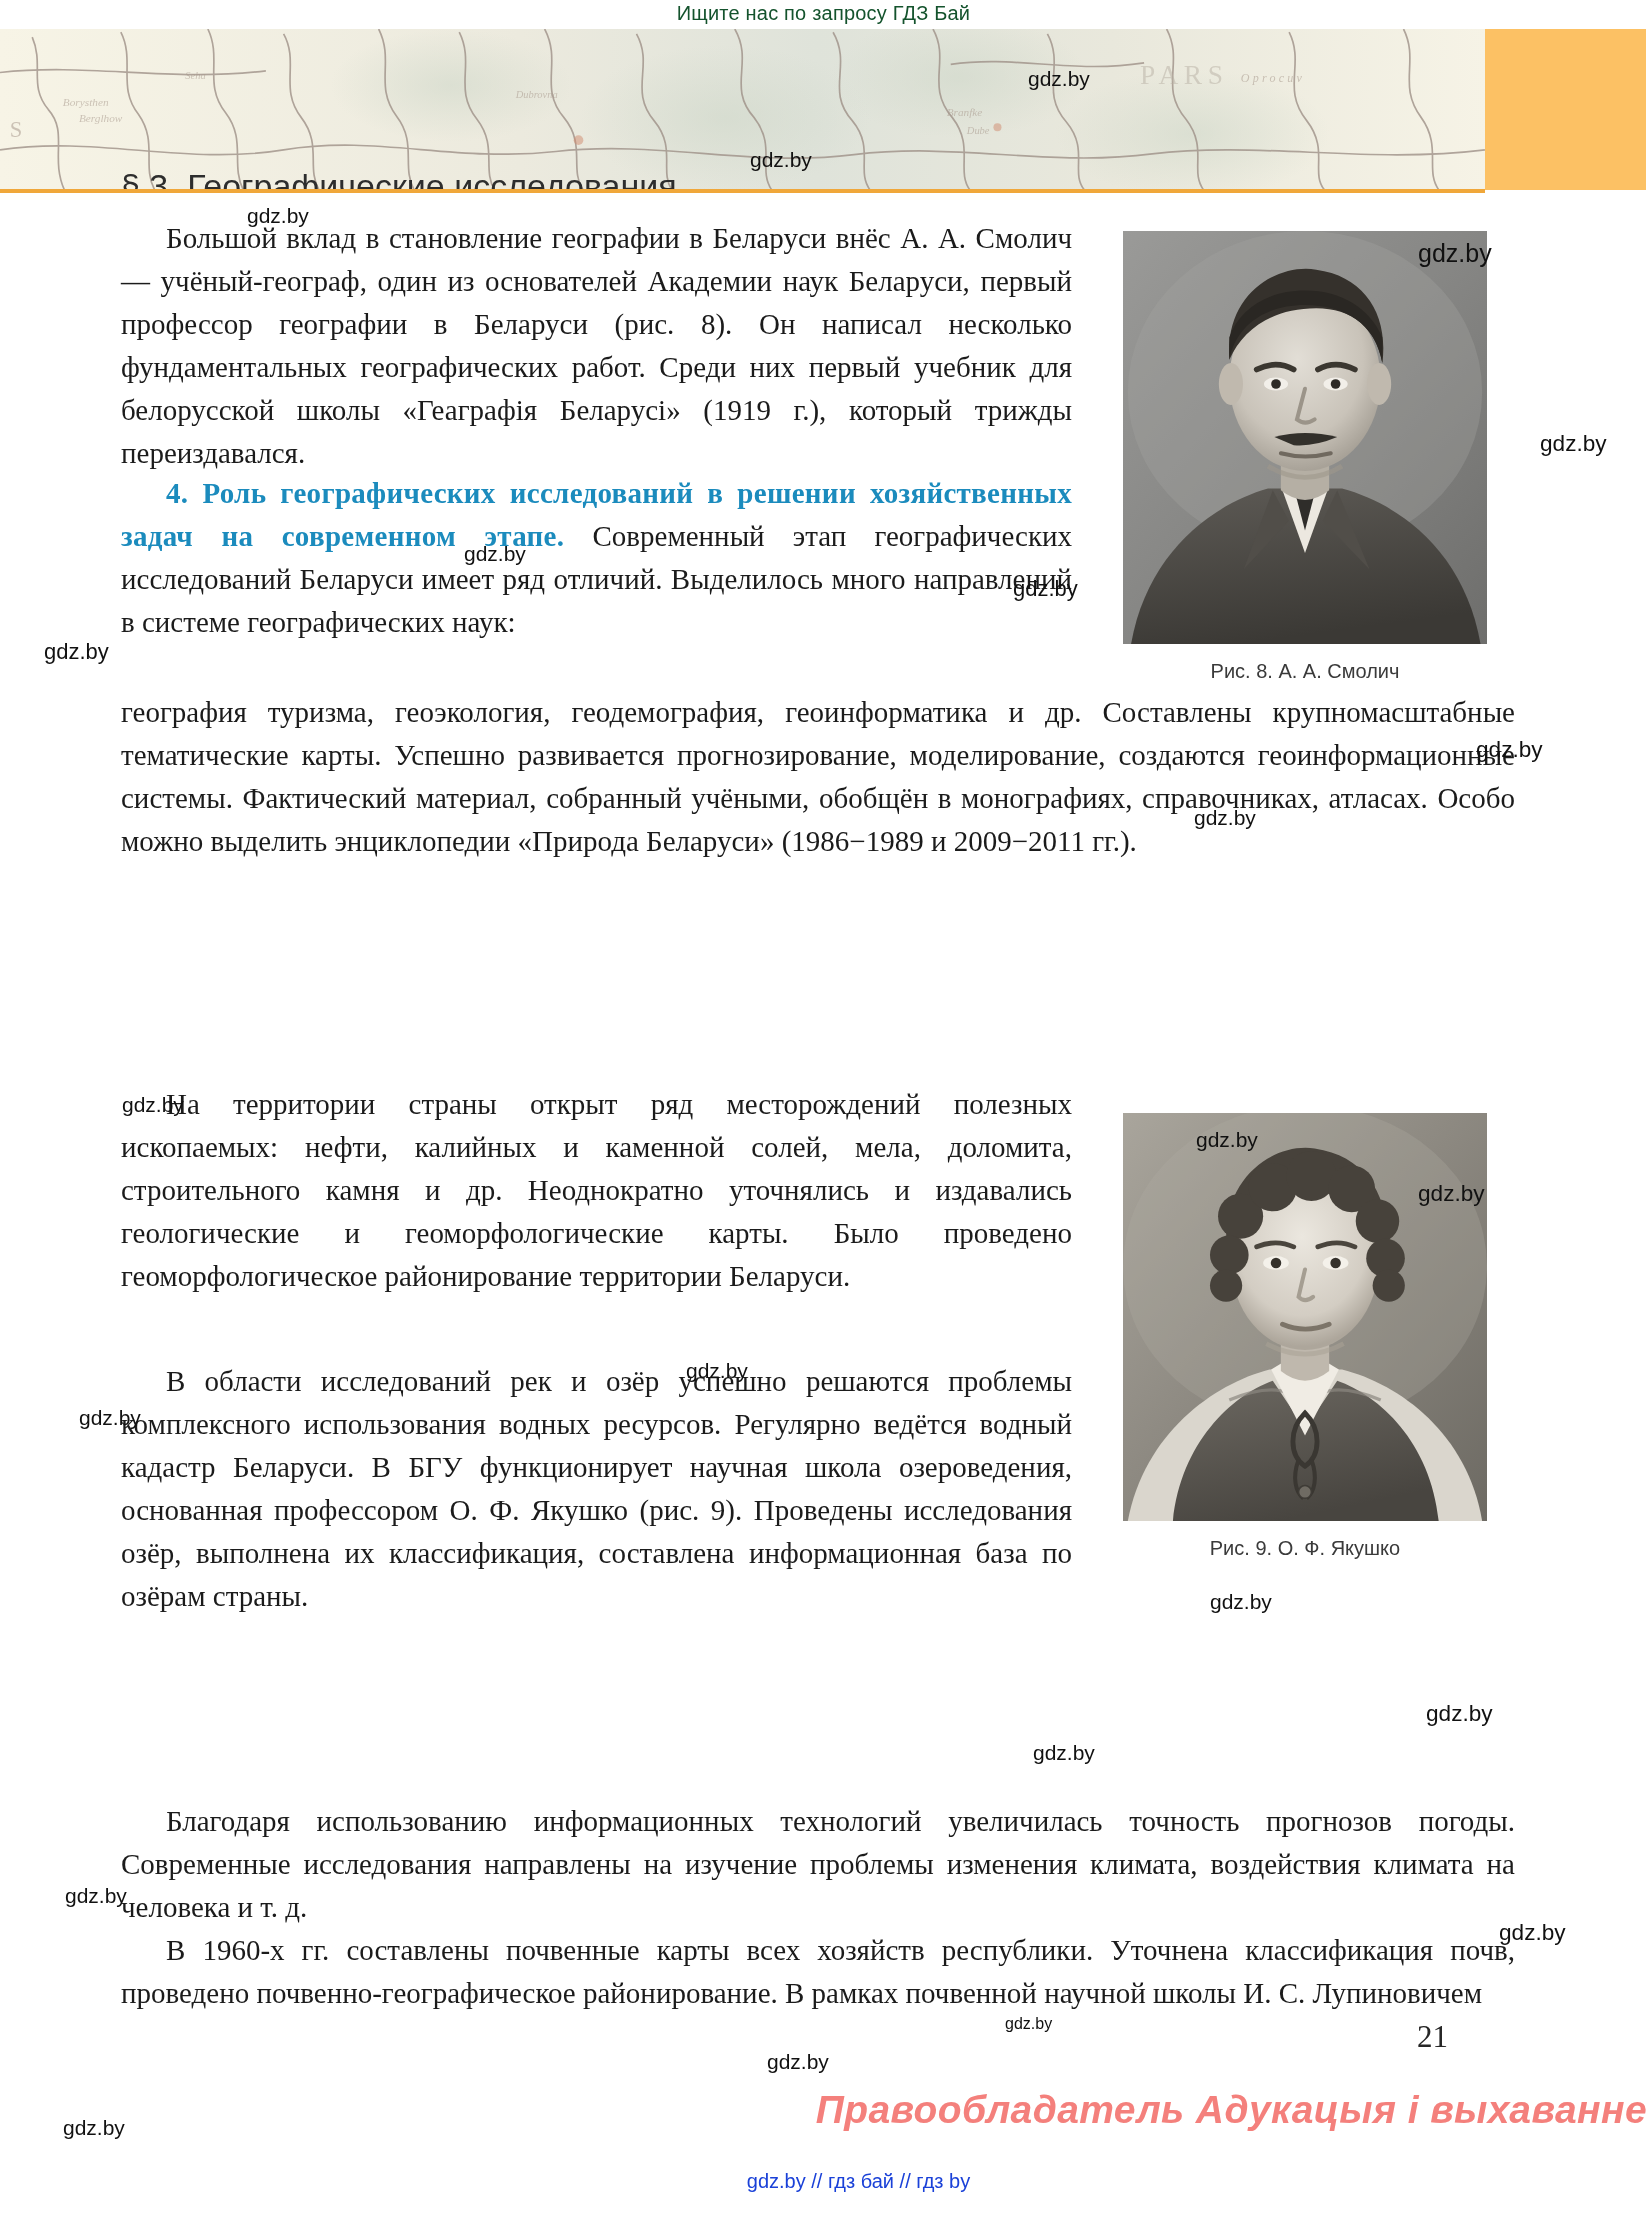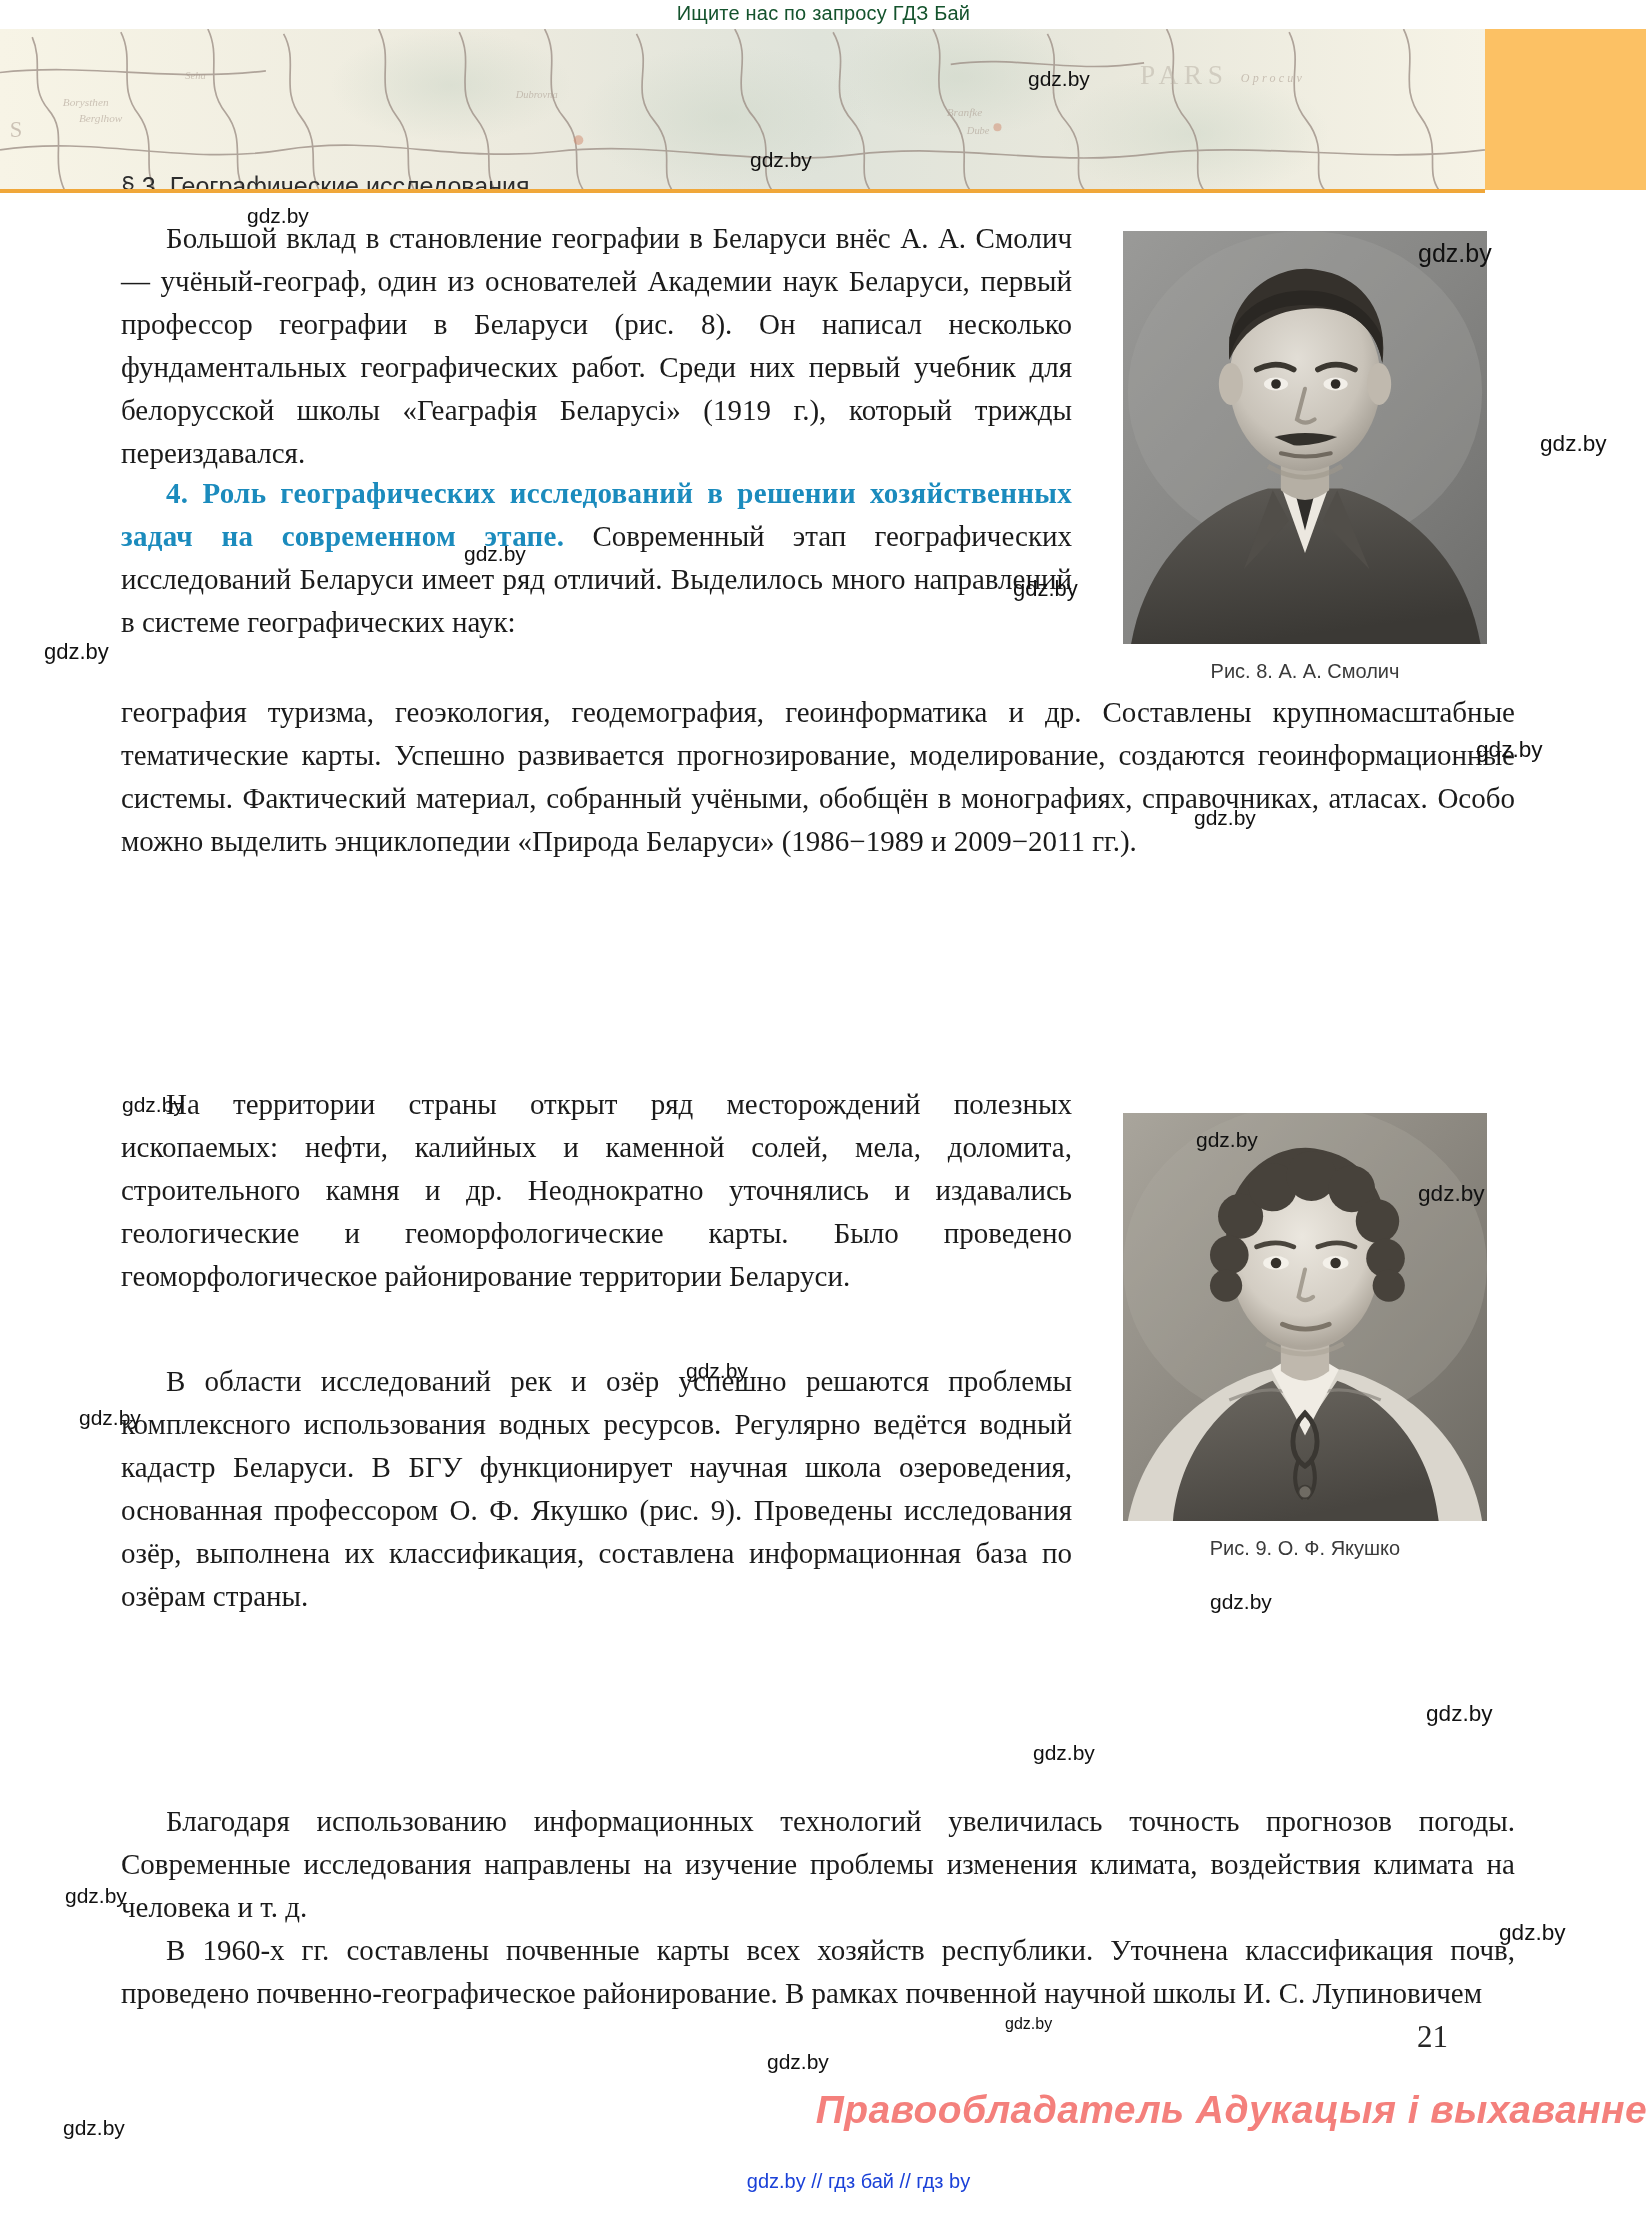--- a/index.html
+++ b/index.html
@@ -59,21 +59,21 @@
     position: absolute;
     left: 0; top: 189px;
     width: 1485px; height: 4px;
     background: #f0a73a;
     z-index: 7;
   }
   .section-title {
     position: absolute;
     left: 121px; top: 143px;
     font-family: "Liberation Sans", sans-serif;
-    font-size: 25px;
+    font-size: 34px;
     line-height: 29px;
     color: #2d2d2d;
     white-space: nowrap;
     z-index: 9;
   }
 
   
   .page-body {
     position: absolute;
     left: 0; top: 190px;

